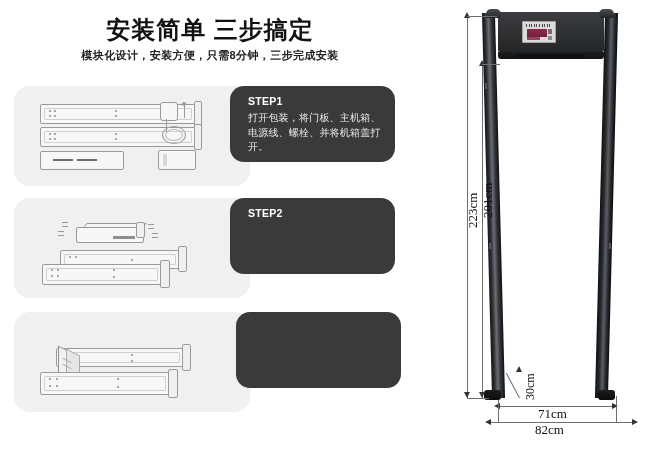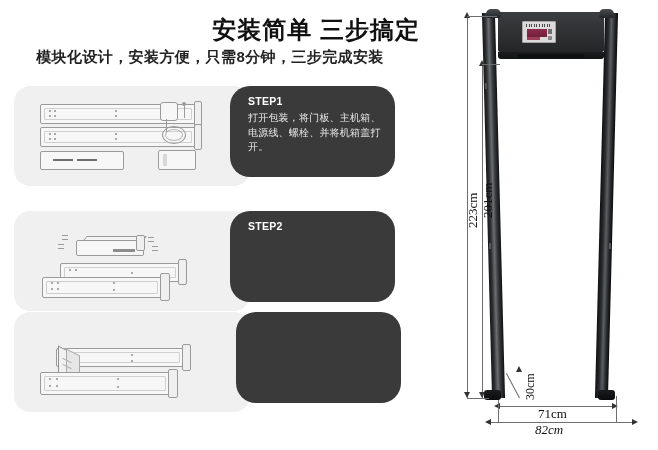--- a/index.html
+++ b/index.html
@@ -7,40 +7,40 @@
     width:658px;height:450px;background:#ffffff;overflow:hidden;
     font-family:"Liberation Sans","DejaVu Sans",sans-serif;
     position:relative;
   }
   
   #left-column{
     position:absolute;left:0;top:0;width:440px;height:450px;
   }
   #page-title{
     position:absolute;left:0;top:14px;width:420px;
-    text-align:right;font-size:24px;font-weight:bold;color:#111;
+    text-align:center;font-size:24px;font-weight:bold;color:#111;
     letter-spacing:1px;
   }
   #page-subtitle{
     position:absolute;left:0;top:48px;width:420px;
-    text-align:center;font-size:15px;font-weight:bold;color:#222;
+    text-align:center;font-size:11px;font-weight:bold;color:#222;
     letter-spacing:.4px;
   }
   .step-row{position:absolute;left:14px;width:410px;height:100px;}
   .step-row.r1{top:86px;}
-  .step-row.r2{top:198px;margin-top:13px;}
+  .step-row.r2{top:198px;}
   .step-row.r3{top:312px;}
 
   .illus-panel{
     position:absolute;left:0;top:0;width:236px;height:100px;
     background:#f0f0f0;border-radius:16px;
   }
   .text-panel{
-    position:absolute;left:216px;top:0;width:165px;height:91px;
-    background:#3a3a3a;border-radius:20px;
+    position:absolute;left:216px;top:0;width:165px;height:76px;
+    background:#3a3a3a;border-radius:14px;
     box-sizing:border-box;padding:9px 10px 0 18px;
   }
   .step-row.r3 .text-panel{left:222px;}
   .step-label{
     font-size:10.5px;font-weight:bold;color:#ffffff;letter-spacing:.3px;
     margin:0 0 4px 0;
   }
   .step-desc{
     font-size:10px;line-height:1.45;color:#e9e9e9;margin:0;
     letter-spacing:.2px;
@@ -332,14 +332,14 @@
   <div class="dim-line-h" style="left:58px;top:406px;width:118px;"></div>
   <div class="arrow arrow-left" style="left:54px;top:403px;"></div>
   <div class="arrow arrow-right" style="left:172px;top:403px;"></div>
   <div class="tick-v" style="left:58px;top:400px;height:22px;"></div>
   <div class="tick-v" style="left:176px;top:396px;height:26px;"></div>
   <div class="dim-label" style="left:98px;top:406px;">71cm</div>
 
   <div class="dim-line-h" style="left:49px;top:422px;width:147px;"></div>
   <div class="arrow arrow-left" style="left:45px;top:419px;"></div>
   <div class="arrow arrow-right" style="left:192px;top:419px;"></div>
-  <div class="dim-label" style="left:95px;top:422px;font-style:italic;">82cm</div>
+  <div class="dim-label" style="left:95px;top:422px;">82cm</div>
 </div>
 
 </body></html>

